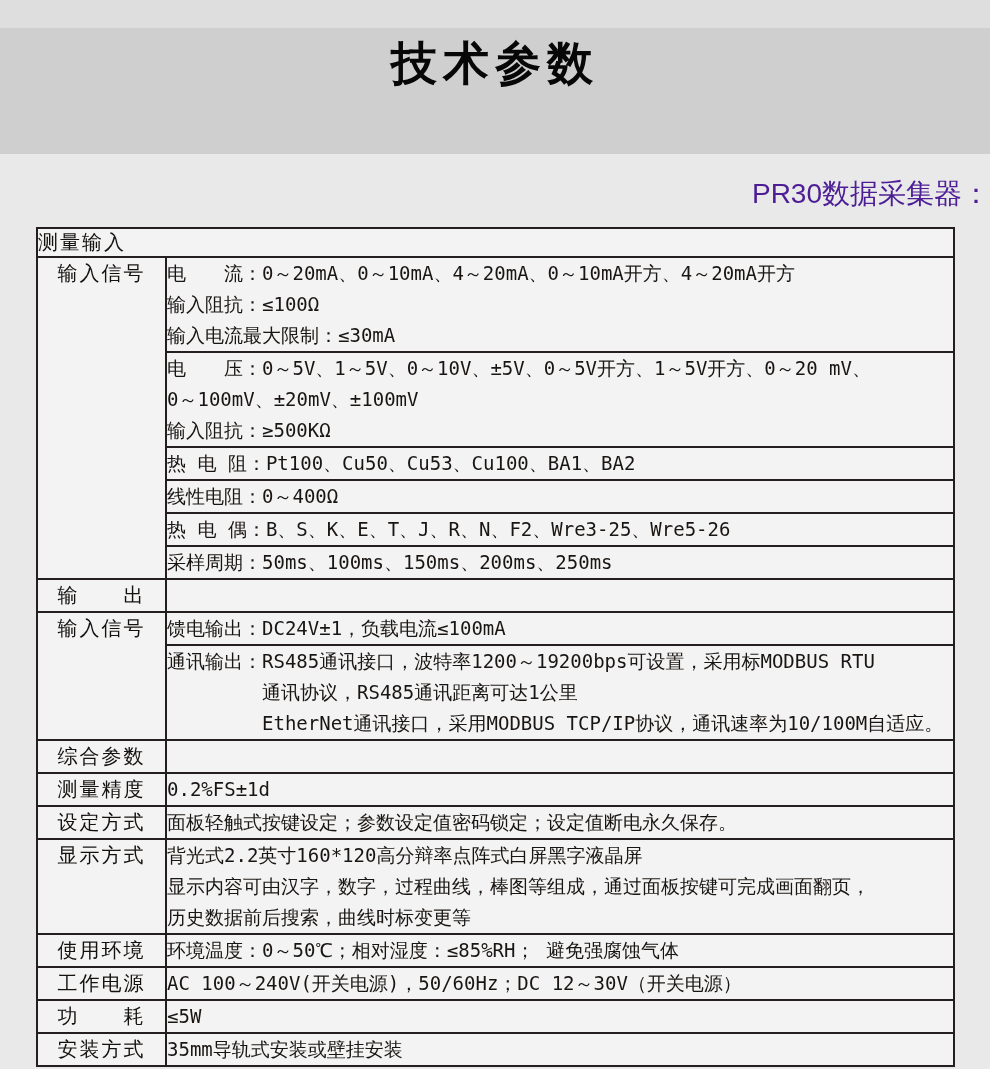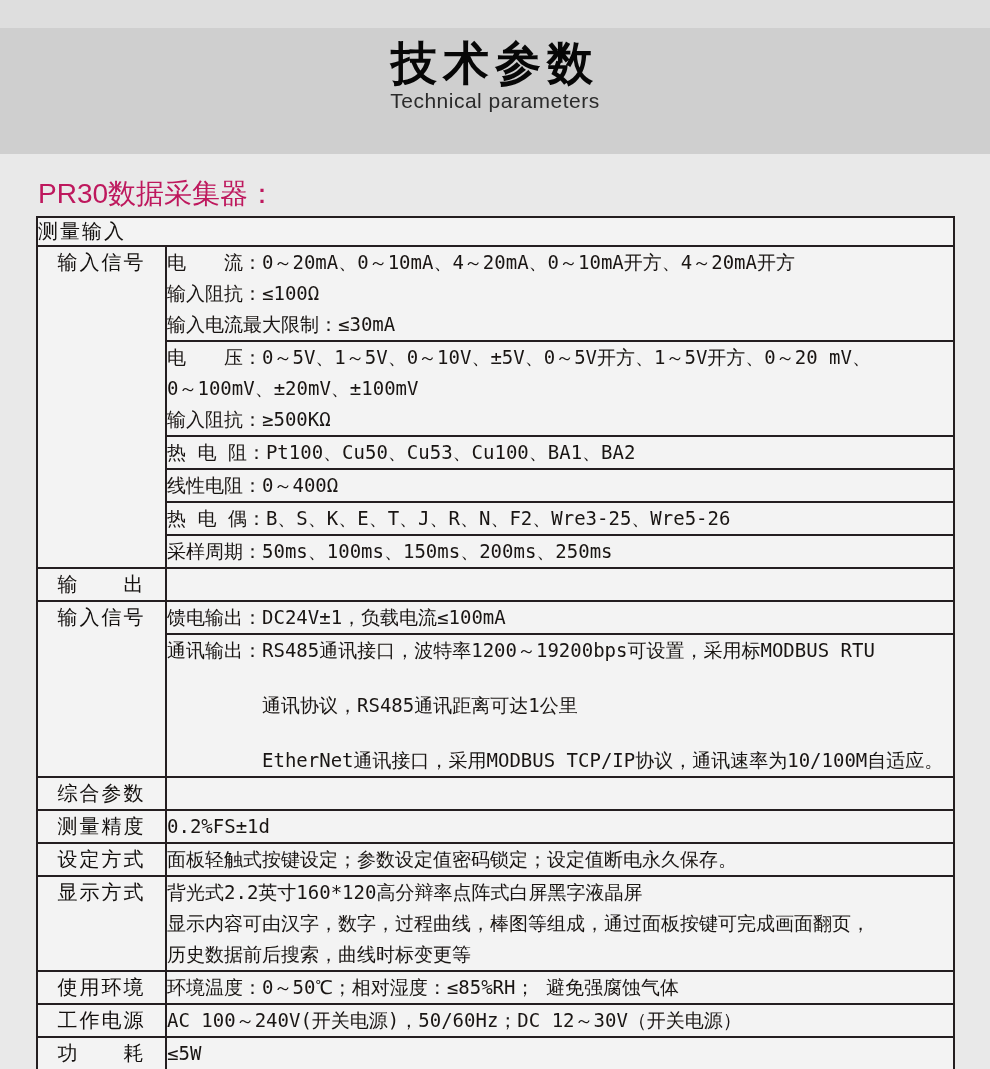--- a/index.html
+++ b/index.html
@@ -38,25 +38,26 @@
     margin: 0;
     font-size: 21px;
     line-height: 24px;
     letter-spacing: 0.5px;
     color: #2b2b2b;
     font-weight: normal;
   }
   
   .product-heading {
     margin: 0;
-    padding: 24px 0 6px 38px;
+    padding: 24px 0 17px 38px;
     font-size: 28px;
     line-height: 32px;
     font-weight: normal;
-    color: #be185d;
+    color: #4c1d95;
+    text-align: right;
   }
   
   table.spec {
     border-collapse: collapse;
     table-layout: fixed;
     margin-left: 36px;
     width: 919px;
     background: #f3f3f3;
     border: 1px solid #ef4444;
   }
@@ -85,33 +86,32 @@
   td.val {
     padding: 0 8px;
     font-size: 19px;
     line-height: 31px;
     white-space: nowrap;
     overflow: hidden;
     font-family: "DejaVu Sans Mono", "Liberation Sans", sans-serif;
     color: #191513;
   }
   td.val .line { white-space: nowrap; }
-  td.val .indent { padding-left: 95px; margin-top: 24px; }
+  td.val .indent { padding-left: 95px; }
   td.empty { height: 31px; }
 </style>
 </head>
 <body>
 
 <div>
 
   <div class="top-strip"></div>
 
   <div class="banner">
     <h1 class="title">技术参数</h1>
-    <div class="subtitle">Technical parameters</div>
   </div>
 
   <h2 class="product-heading">PR30数据采集器：</h2>
 
   <table class="spec">
     <colgroup>
       <col style="width:129px">
       <col>
     </colgroup>
 

